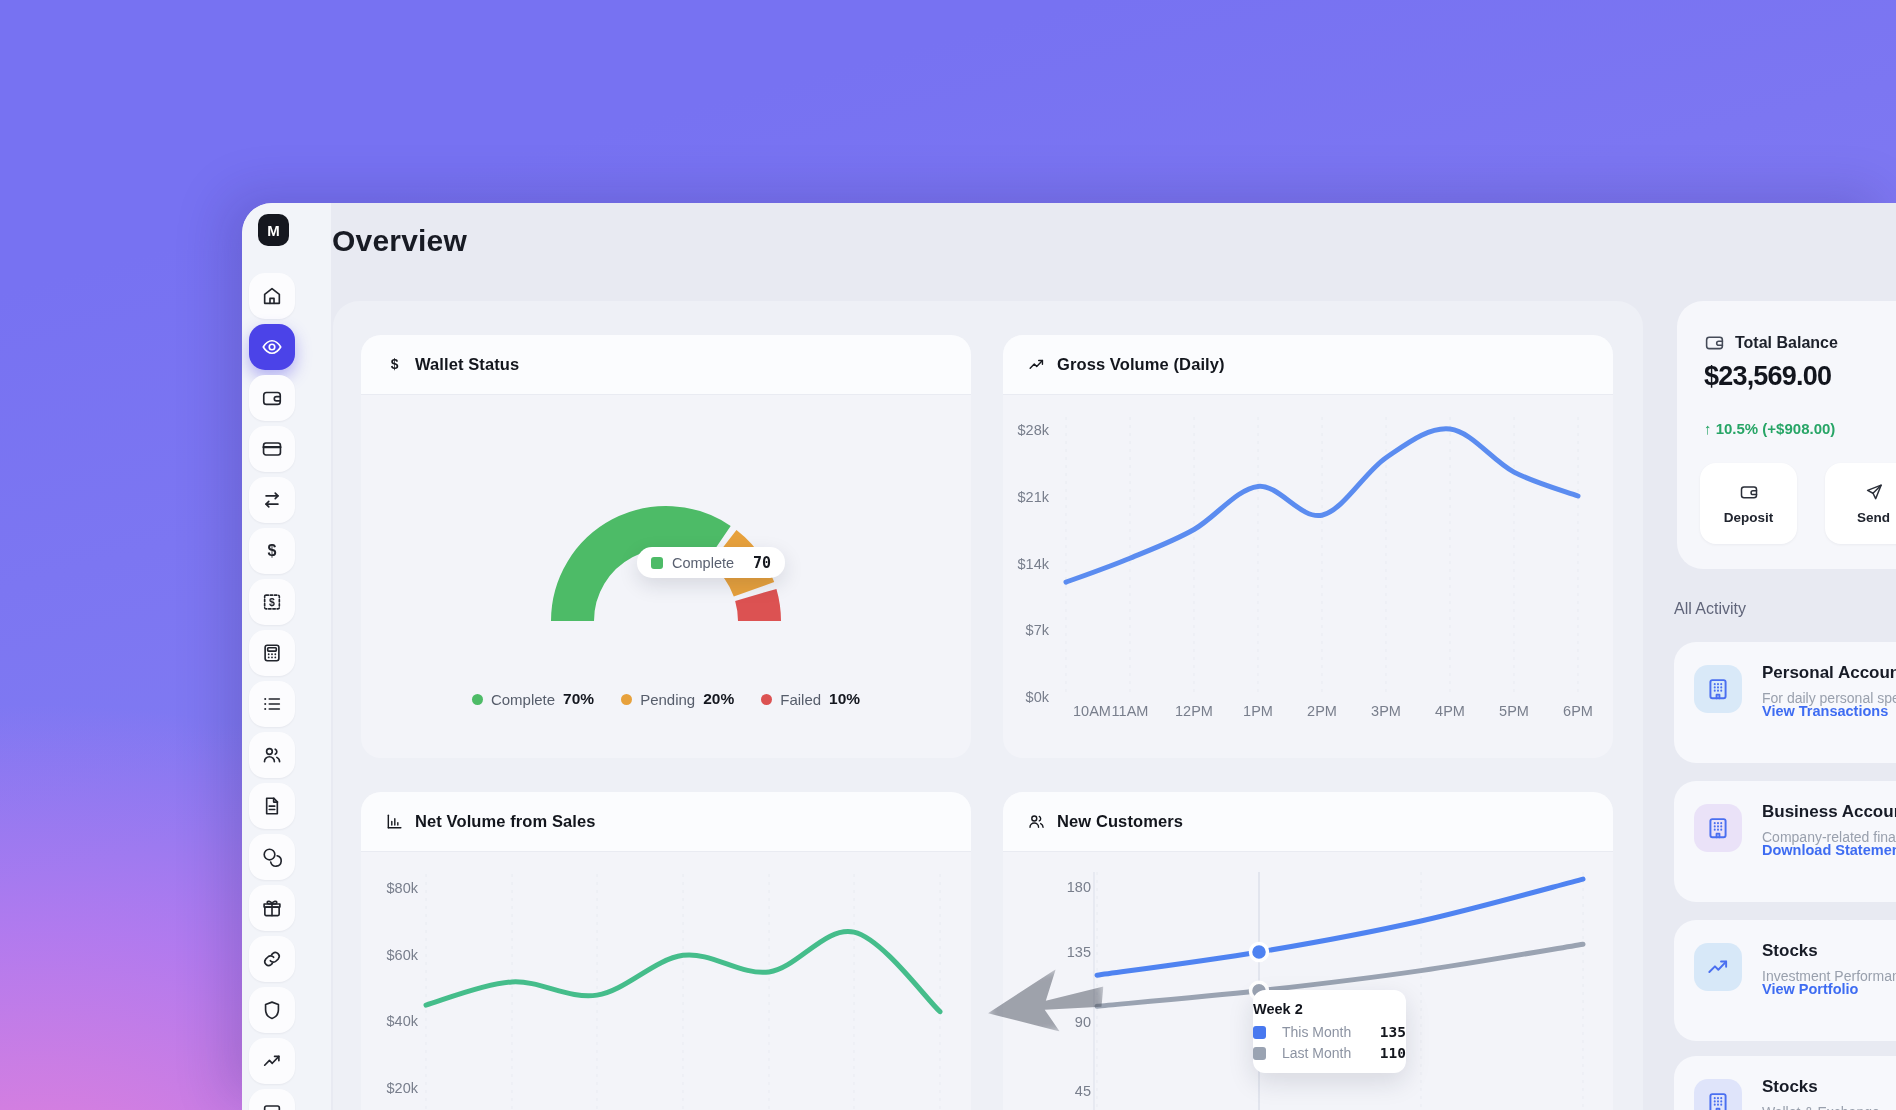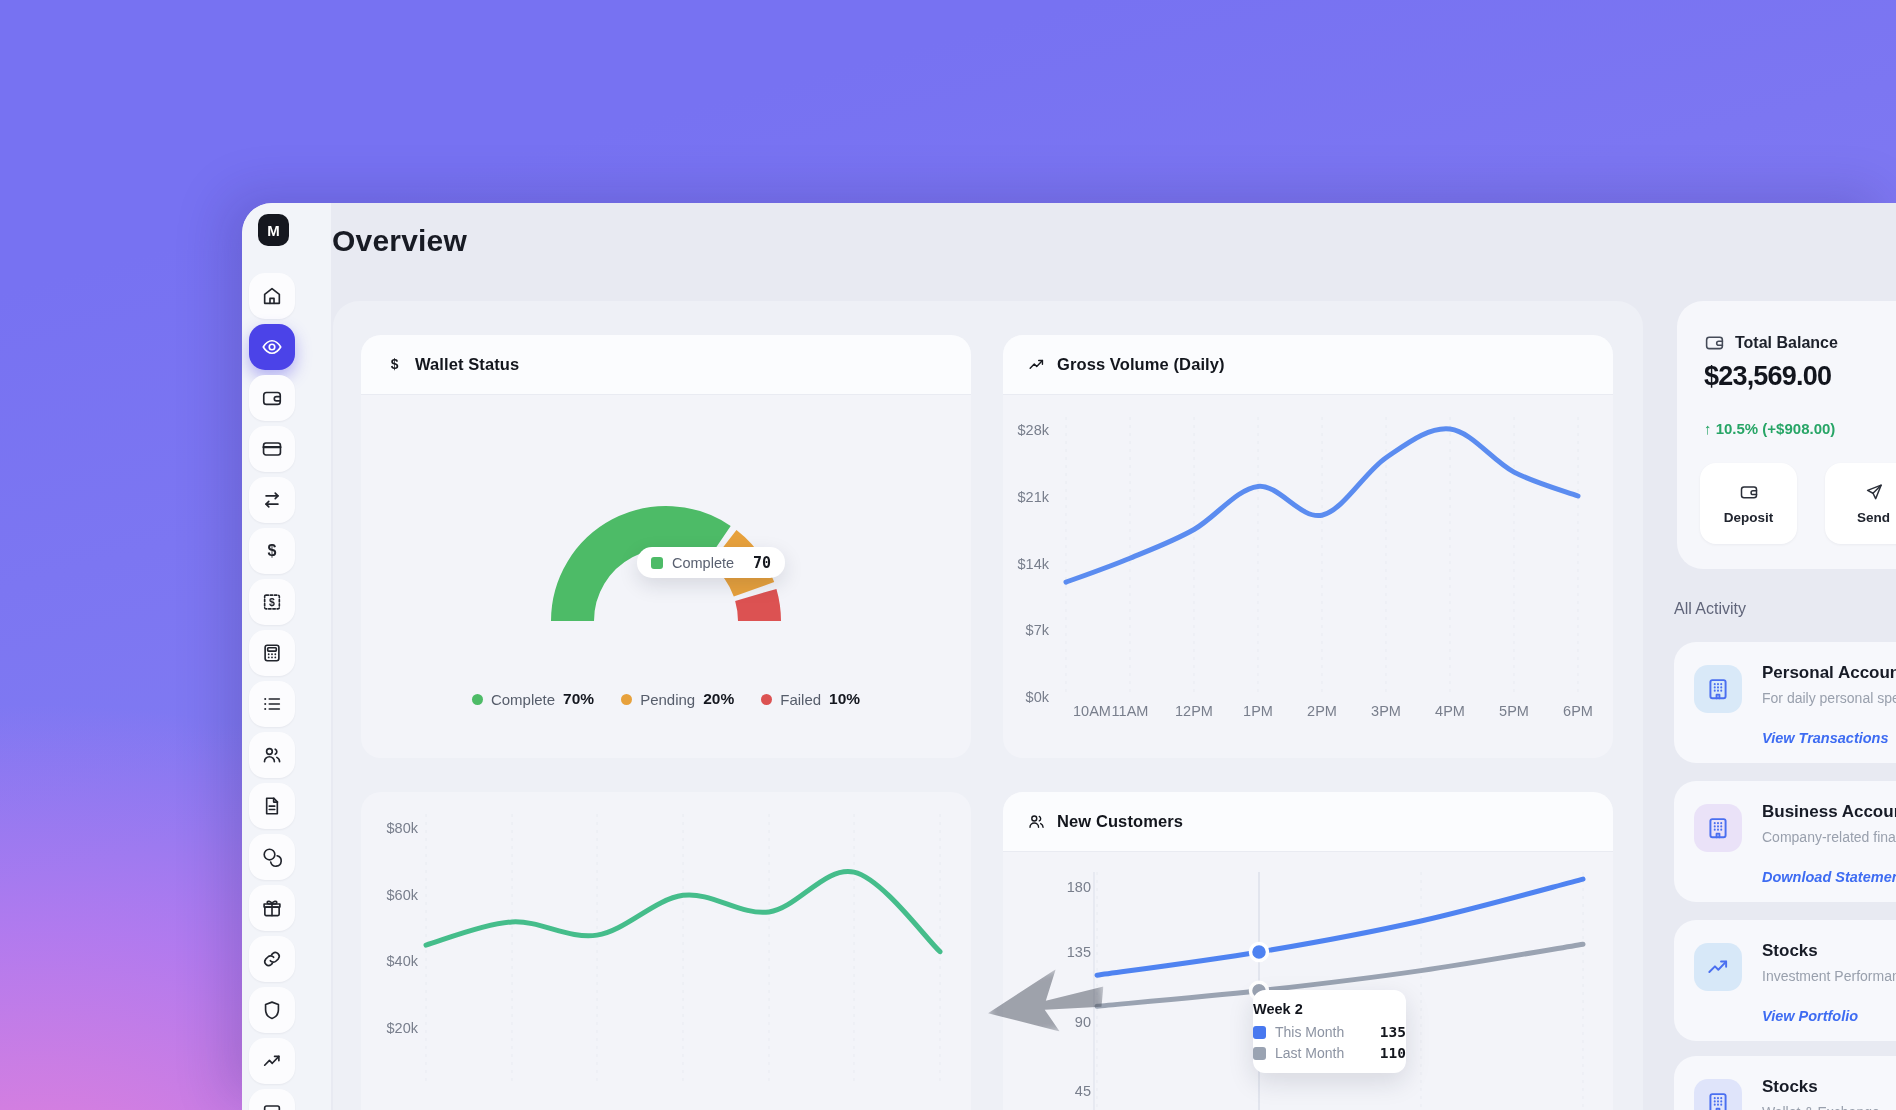--- a/index.html
+++ b/index.html
@@ -93,21 +93,21 @@
   .leg-label { font-size:15px; color:#565d6b; }
   .leg-value { font-size:15.5px; font-weight:bold; color:#14171f; }
 
   
   .cust-tooltip {
     position:absolute; left:250px; top:138px; width:153px;
     background:#fff; border-radius:12px; padding:11px 0 12px;
     box-shadow:0 9px 26px rgba(25,30,55,.13);
   }
   .cust-tooltip .tt-title { font-size:14.5px; font-weight:bold; color:#12151d; margin-bottom:7px; }
-  .tt-row { display:flex; align-items:center; gap:9px; margin-top:5px; }
+  .tt-row { display:flex; align-items:center; gap:16px; margin-top:5px; }
   .tt-row .sq { width:13px; height:13px; border-radius:3px; }
   .tt-row .nm { font-size:14px; color:#8c93a2; }
   .tt-row .vl { margin-left:auto; font-family:"DejaVu Sans Mono", monospace; font-size:14.5px; font-weight:bold; color:#14171e; }
 
   
   .balance-card {
     position:absolute; left:1435px; top:98px; width:254px; height:268px;
     background:#f6f7fb; border-radius:26px;
   }
   .balance-head { position:absolute; left:27px; top:31px; display:flex; align-items:center; gap:10px; color:#454b58; }
@@ -132,21 +132,21 @@
     position:absolute; left:1432px; width:260px; height:121px;
     background:#f7f8fc; border-radius:22px; cursor:pointer;
   }
   .act-tile {
     position:absolute; left:20px; top:23px; width:48px; height:48px; border-radius:14px;
     display:flex; align-items:center; justify-content:center; color:#4a6ff0;
   }
   .act-tile svg { width:26px; height:26px; }
   .act-title { position:absolute; left:88px; top:21px; font-size:17px; font-weight:bold; color:#171b26; white-space:nowrap; }
   .act-sub   { position:absolute; left:88px; top:48px; font-size:14px; color:#99a0ad; white-space:nowrap; }
-  .act-link  { position:absolute; left:88px; top:88px; font-size:14.5px; font-weight:bold; color:#3e6cf2; white-space:nowrap; cursor:pointer;font-style:italic; }
+  .act-link  { position:absolute; left:88px; top:61px; font-size:14.5px; font-weight:bold; color:#3e6cf2; white-space:nowrap; cursor:pointer; }
 
   .smudge {
     position:absolute; left:745px; top:768px; width:118px; height:62px;
     background:#4a505e; opacity:.5; filter:blur(5px);
     clip-path:polygon(0% 55%, 62% 0%, 50% 48%, 100% 38%, 96% 70%, 48% 62%, 58% 100%);
     transform:rotate(-8deg);
   }
 </style>
 </head>
 <body>
@@ -394,20 +394,30 @@
             <div class="xlabel" style="left: 229px; top: 307px;">1PM</div>
             <div class="xlabel" style="left: 293px; top: 307px;">2PM</div>
             <div class="xlabel" style="left: 357px; top: 307px;">3PM</div>
             <div class="xlabel" style="left: 421px; top: 307px;">4PM</div>
             <div class="xlabel" style="left: 485px; top: 307px;">5PM</div>
             <div class="xlabel" style="left: 549px; top: 307px;">6PM</div>
           </div>
       </section>
 
       <section class="card" id="card-net" style="left:28px; top:491px;">
+        <header class="card-header">
+          <span class="hicon">
+              <svg viewBox="0 0 24 24" fill="none" stroke="currentColor" stroke-width="1.8" stroke-linecap="round" stroke-linejoin="round">
+                <path d="M4.2 4v16"></path>
+                <path d="M4.2 20H20"></path>
+                <path d="M8.6 12v4.5M12.4 8.5v8M16.2 13.5v3"></path>
+              </svg>
+            </span>
+          <span class="htitle">Net Volume from Sales</span>
+        </header>
         <div class="card-body" id="body-net">
             <svg class="plot" width="610" height="300">
               <line x1="65" y1="22" x2="65" y2="290" stroke="#e0e3ed" stroke-dasharray="3 5" stroke-width="1" opacity="0.55"></line>
               <line x1="151" y1="22" x2="151" y2="290" stroke="#e0e3ed" stroke-dasharray="3 5" stroke-width="1" opacity="0.55"></line>
               <line x1="236" y1="22" x2="236" y2="290" stroke="#e0e3ed" stroke-dasharray="3 5" stroke-width="1" opacity="0.55"></line>
               <line x1="322" y1="22" x2="322" y2="290" stroke="#e0e3ed" stroke-dasharray="3 5" stroke-width="1" opacity="0.55"></line>
               <line x1="408" y1="22" x2="408" y2="290" stroke="#e0e3ed" stroke-dasharray="3 5" stroke-width="1" opacity="0.55"></line>
               <line x1="493" y1="22" x2="493" y2="290" stroke="#e0e3ed" stroke-dasharray="3 5" stroke-width="1" opacity="0.55"></line>
               <line x1="579" y1="22" x2="579" y2="290" stroke="#e0e3ed" stroke-dasharray="3 5" stroke-width="1" opacity="0.55"></line>
               <path d="M65 153.075 C79.3 149.2, 122.5 131.5, 151 129.9 C179.5 128.2, 207.5 147.5, 236 143.1 C264.5 138.7, 293.3 107.2, 322 103.3 C350.7 99.5, 379.5 123.8, 408 119.9 C436.5 116.0, 464.5 73.5, 493 80.1 C521.5 86.7, 564.7 146.4, 579 159.7" fill="none" stroke="#45bd8b" stroke-width="5" stroke-linecap="round"></path>

